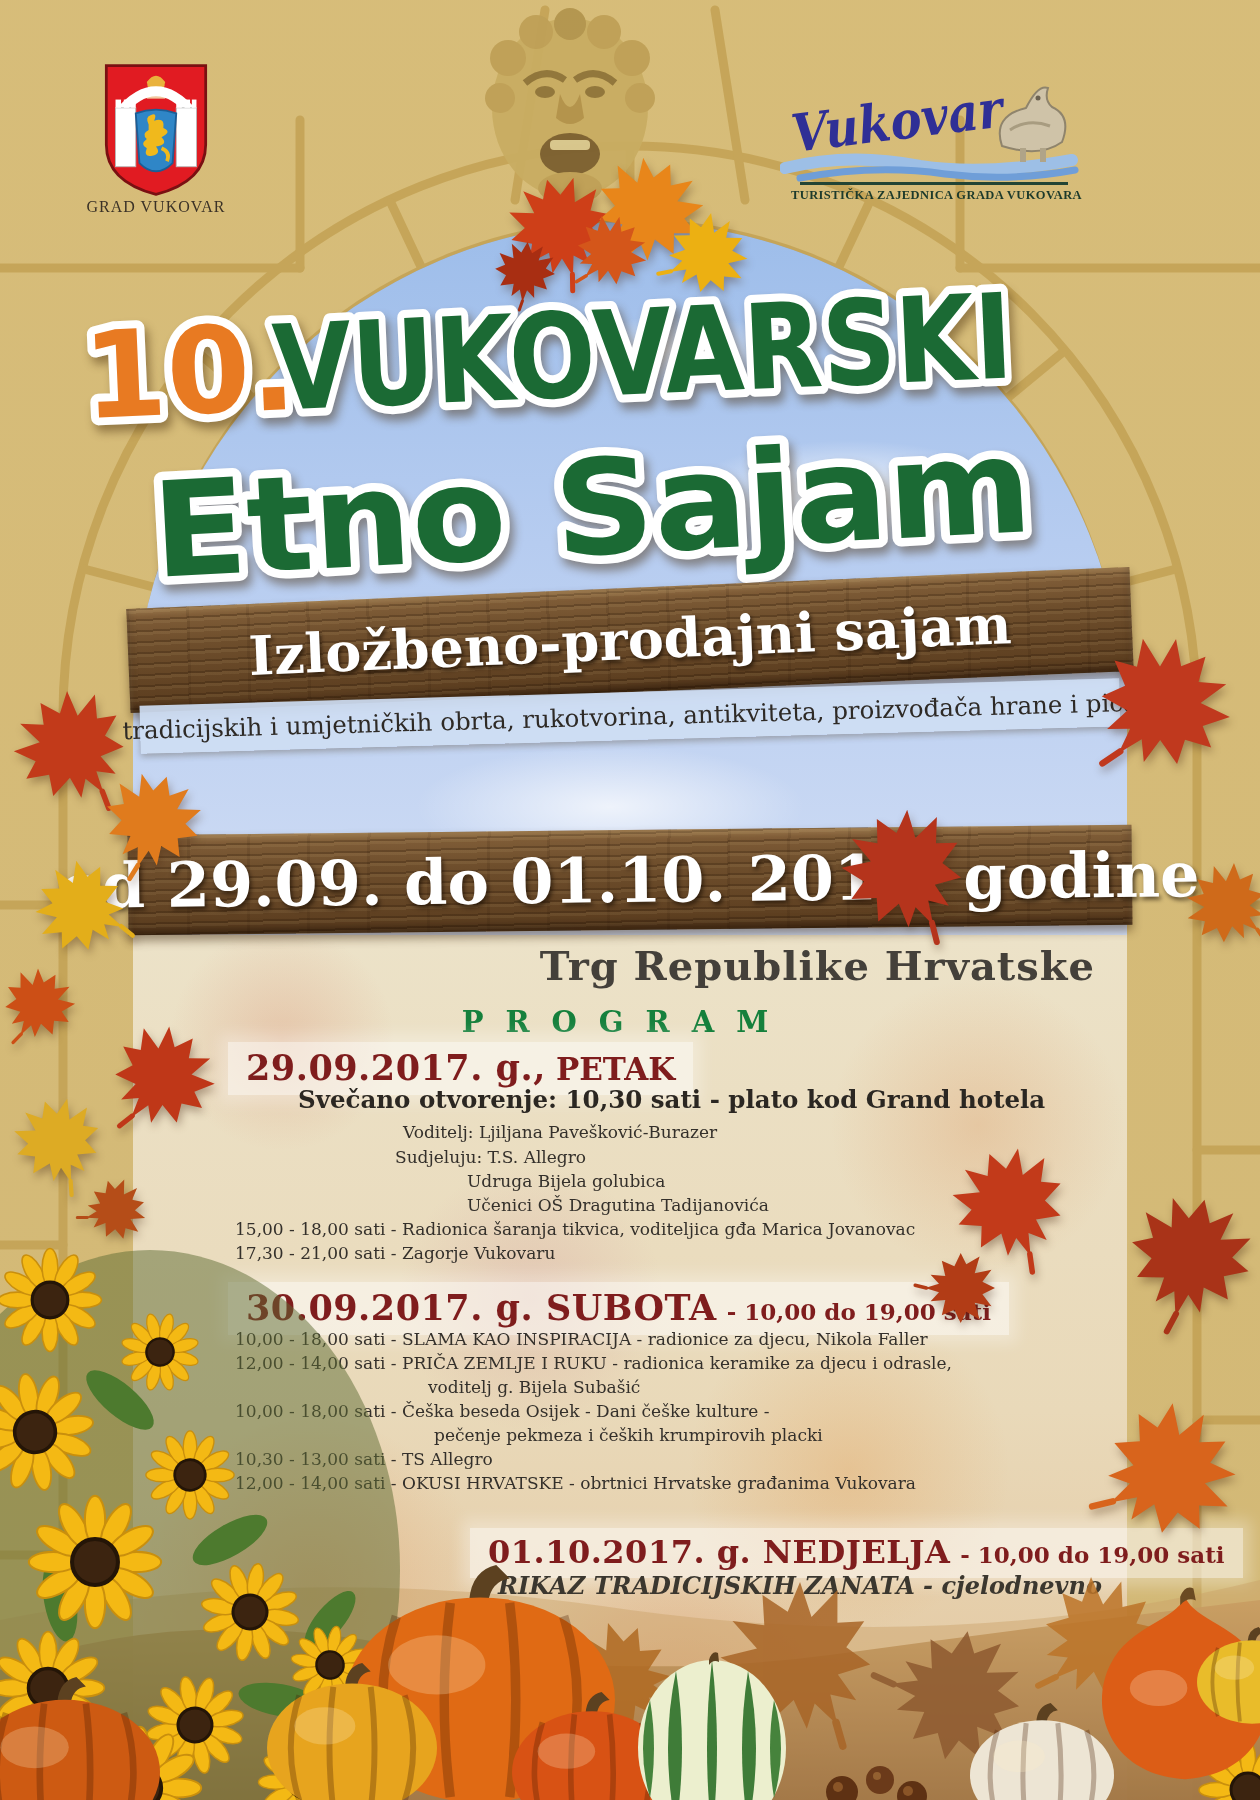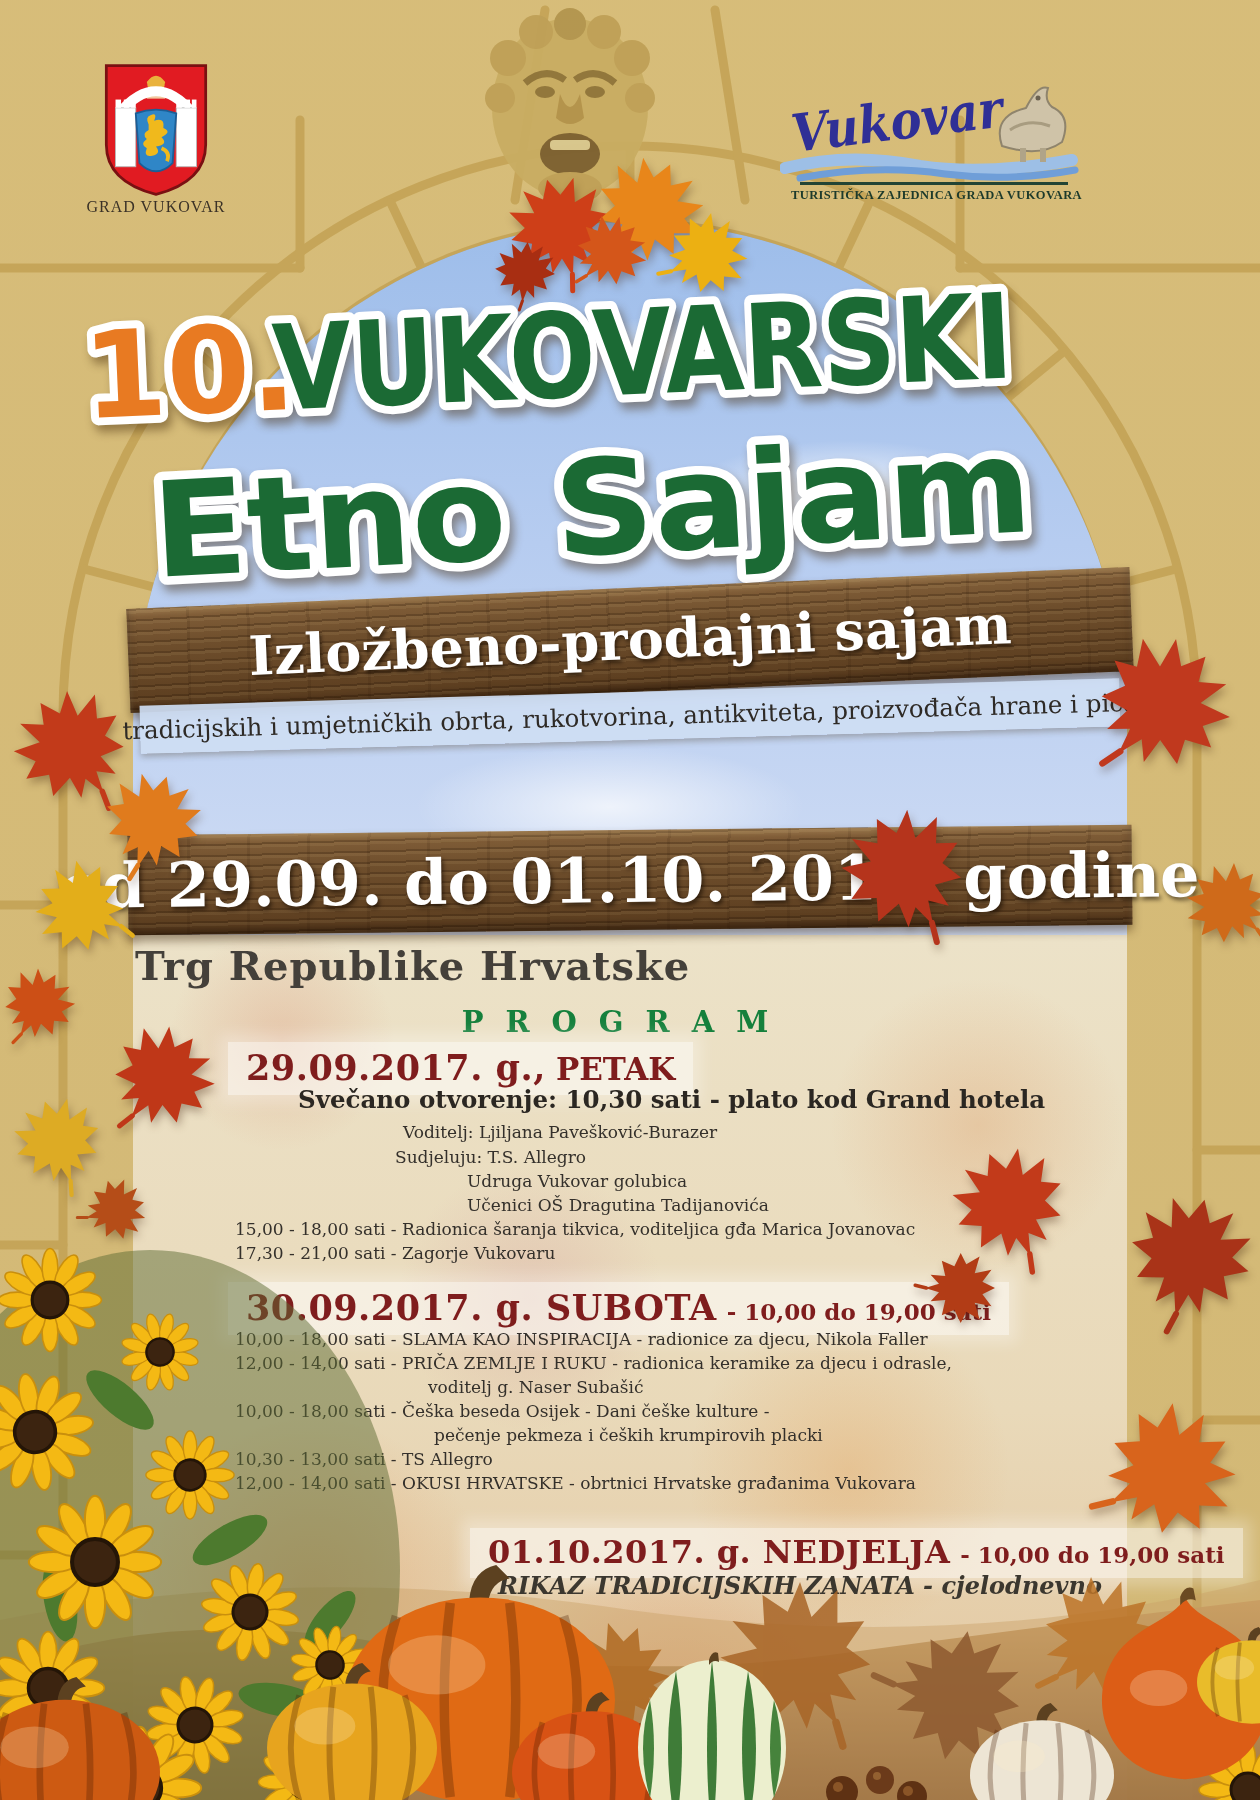--- a/index.html
+++ b/index.html
@@ -47,21 +47,21 @@
   .plank-main{top:588px;height:104px;transform:rotate(-2.4deg);}
   .plank-date{top:830px;height:100px;transform:rotate(-0.6deg);}
   .plank-text{color:#fff;font-weight:bold;text-shadow:2px 3px 4px rgba(20,10,0,.6);white-space:nowrap;}
   .plank-main .plank-text{font-size:54px;}
   .plank-date .plank-text{font-size:62px;}
   .blue-strip{left:140px;top:692px;width:980px;height:48px;transform:rotate(-1.6deg);
     background:rgba(206,221,243,.92);display:flex;align-items:center;justify-content:center;
     box-shadow:0 3px 6px rgba(60,40,10,.3);}
   .blue-strip span{font-size:24.5px;color:#2e2a26;white-space:nowrap;}
   
-  .venue{left:135px;top:942px;width:960px;text-align:left;font-weight:bold;
+  .venue{left:135px;top:942px;width:960px;text-align:right;font-weight:bold;
     font-size:40px;color:#44403a;letter-spacing:1px;}
   .program-heading{left:135px;top:1005px;width:960px;text-align:center;font-weight:bold;
     font-size:29px;color:#15803c;letter-spacing:22px;text-indent:22px;}
   .day-head{white-space:nowrap;background:rgba(255,255,255,.55);padding:5px 18px 7px 18px;
     box-shadow:0 0 14px 8px rgba(255,255,255,.30);color:#7f1d1d;font-weight:bold;}
   .day-head .d{font-size:35px;letter-spacing:.5px;}
   .day-head .w{font-size:31px;margin-left:10px;}
   .day-head .t{font-size:23px;margin-left:10px;}
   .pl{position:absolute;font-size:17px;line-height:24px;color:#34302b;white-space:nowrap;}
   .pl.b{font-weight:bold;font-size:24.5px;color:#2b2722;margin-left:48px;}
@@ -241,31 +241,31 @@
 
   <div class="abs venue">Trg Republike Hrvatske</div>
   <div class="abs program-heading">PROGRAM</div>
 
   <div class="abs day-head" style="left:228px;top:1042px">
     <span class="d">29.09.2017. g.,</span><span class="w">PETAK</span>
   </div>
   <div class="pl b" style="left:250px;top:1088px">Svečano otvorenje: 10,30 sati - plato kod Grand hotela</div>
   <div class="pl" style="left:403px;top:1120px">Voditelj: Ljiljana Pavešković-Burazer</div>
   <div class="pl" style="left:395px;top:1145px">Sudjeluju: T.S. Allegro</div>
-  <div class="pl" style="left:467px;top:1169px">Udruga Vukovar golubica</div>
+  <div class="pl" style="left:467px;top:1169px">Udruga Bijela golubica</div>
   <div class="pl" style="left:467px;top:1193px">Učenici OŠ Dragutina Tadijanovića</div>
   <div class="pl" style="left:235px;top:1217px">15,00 - 18,00 sati - Radionica šaranja tikvica, voditeljica gđa Marica Jovanovac</div>
   <div class="pl" style="left:235px;top:1241px">17,30 - 21,00 sati - Zagorje Vukovaru</div>
 
   <div class="abs day-head" style="left:228px;top:1282px">
     <span class="d">30.09.2017. g. SUBOTA</span><span class="t">- 10,00 do 19,00 sati</span>
   </div>
   <div class="pl" style="left:235px;top:1327px">10,00 - 18,00 sati - SLAMA KAO INSPIRACIJA - radionice za djecu, Nikola Faller</div>
   <div class="pl" style="left:235px;top:1351px">12,00 - 14,00 sati - PRIČA ZEMLJE I RUKU - radionica keramike za djecu i odrasle,</div>
-  <div class="pl" style="left:428px;top:1375px">voditelj g. Naser Subašić</div>
+  <div class="pl" style="left:428px;top:1375px">voditelj g. Bijela Subašić</div>
   <div class="pl" style="left:235px;top:1399px">10,00 - 18,00 sati - Češka beseda Osijek - Dani češke kulture -</div>
   <div class="pl" style="left:434px;top:1423px">pečenje pekmeza i čeških krumpirovih placki</div>
   <div class="pl" style="left:235px;top:1447px">10,30 - 13,00 sati - TS Allegro</div>
   <div class="pl" style="left:235px;top:1471px">12,00 - 14,00 sati - OKUSI HRVATSKE - obrtnici Hrvatske građanima Vukovara</div>
 
   <div class="abs day-head" style="left:470px;top:1528px">
     <span class="d" style="font-size:32px">01.10.2017. g. NEDJELJA</span><span class="t">- 10,00 do 19,00 sati</span>
   </div>
   <div class="pl i" style="left:480px;top:1574px;width:440px;text-align:center">PRIKAZ TRADICIJSKIH ZANATA - cjelodnevno</div>
 

